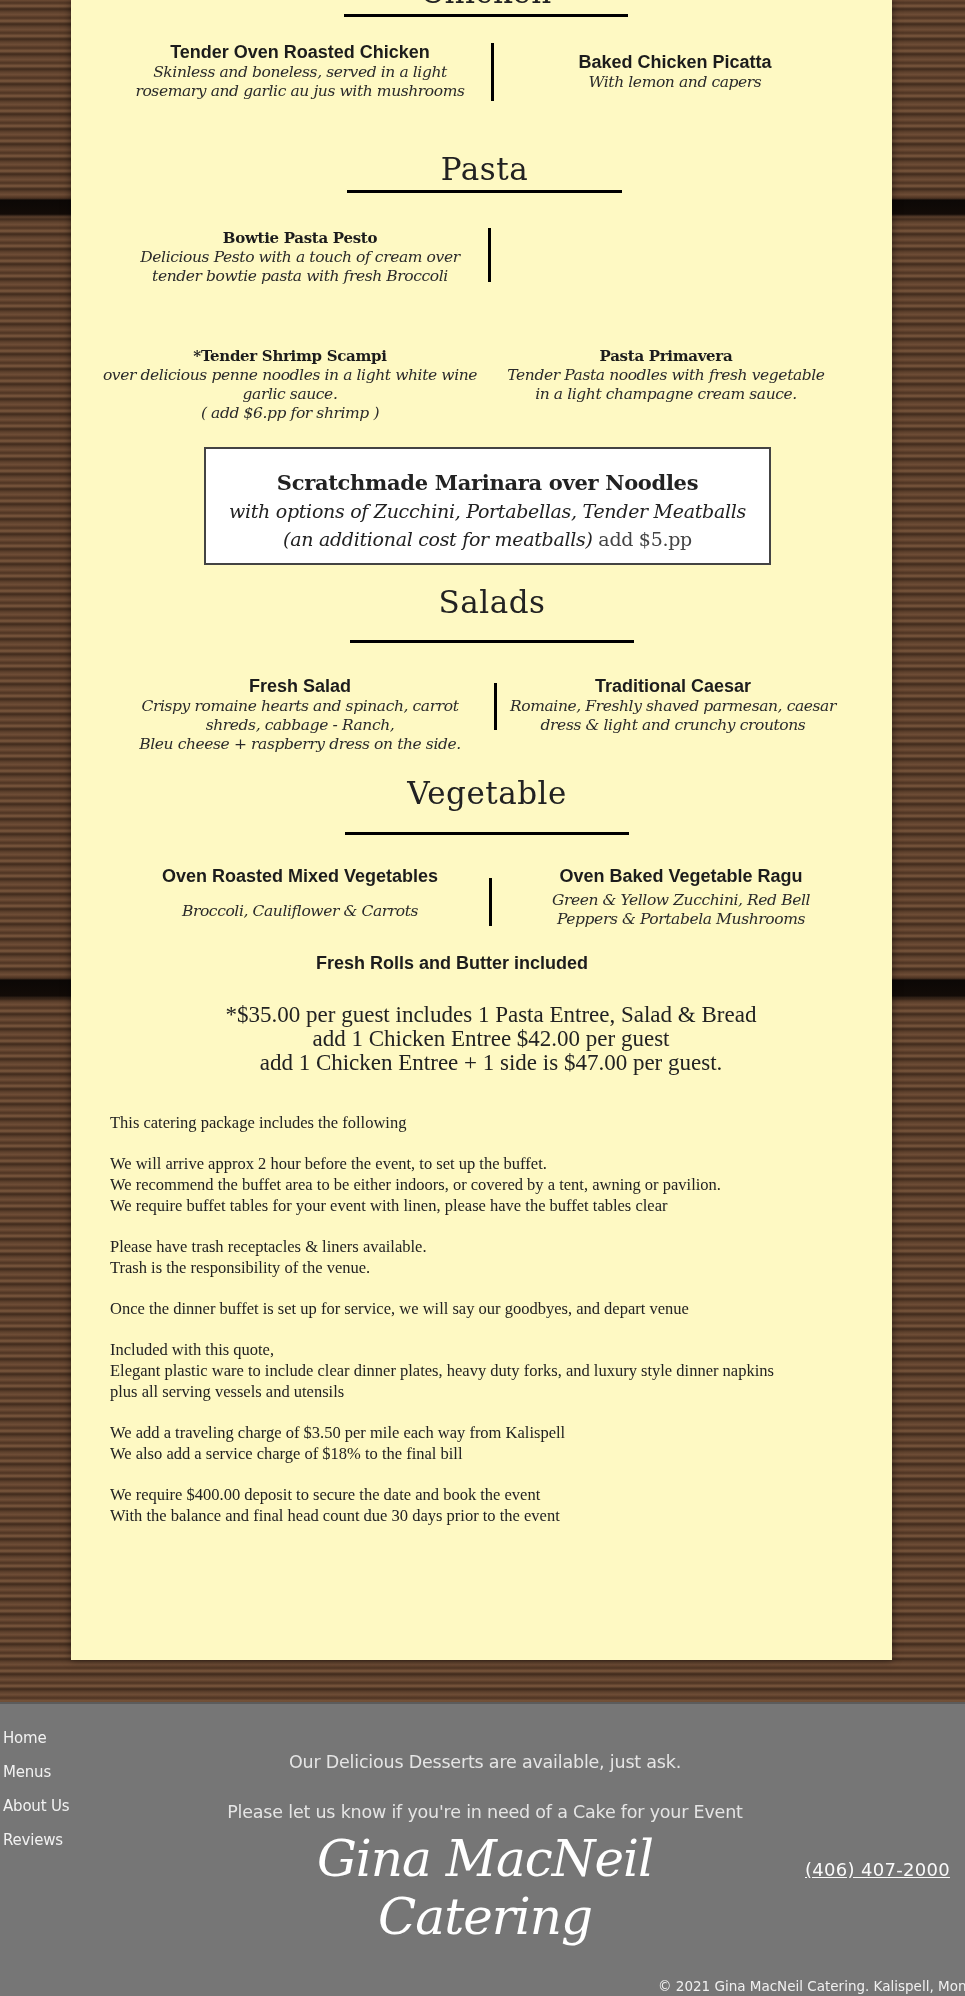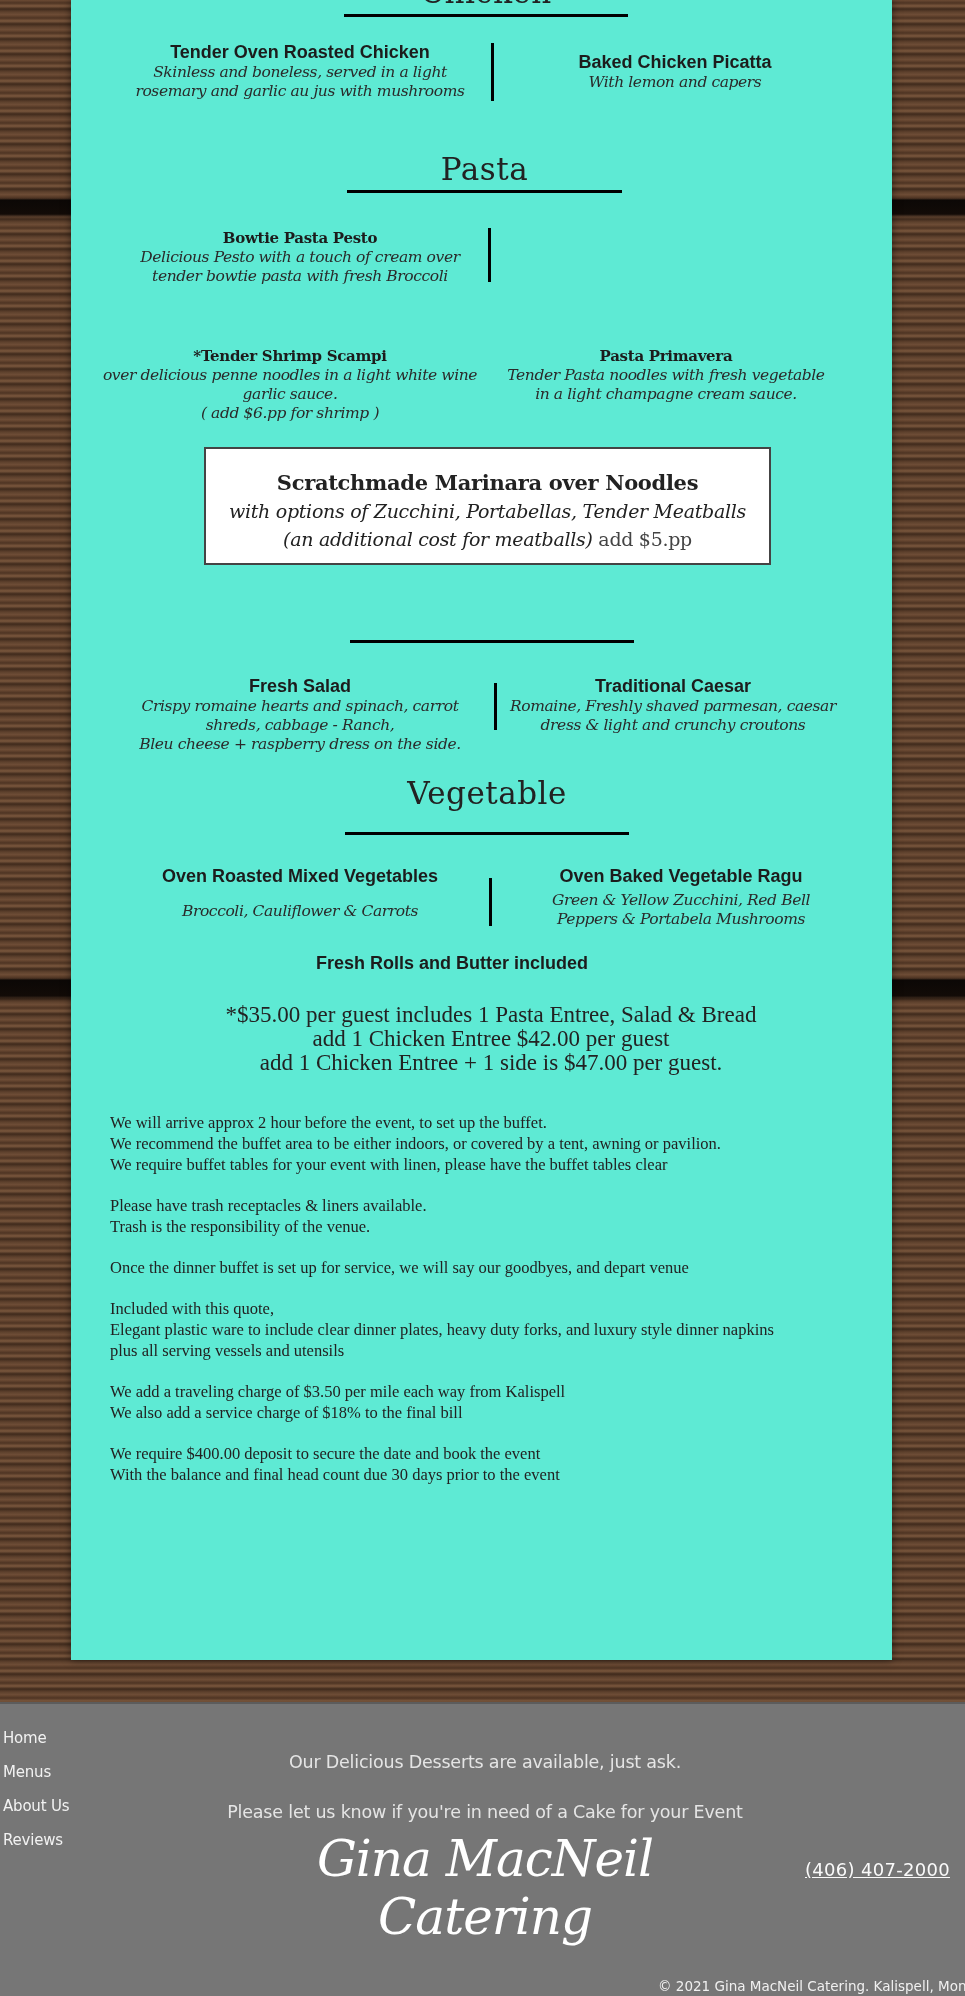--- a/index.html
+++ b/index.html
@@ -11,21 +11,21 @@
   .wood {
     position:absolute; left:0; top:0; width:965px; height:1702px;
     background:
       linear-gradient(180deg, rgba(0,0,0,0) 0px, rgba(0,0,0,0) 198px, #0c0806 200px, #120b07 214px, rgba(0,0,0,0) 218px),
       linear-gradient(180deg, rgba(0,0,0,0) 0px, rgba(0,0,0,0) 978px, #0c0806 980px, #120b07 996px, rgba(0,0,0,0) 1000px),
       repeating-linear-gradient(180deg, #6b4a33 0px, #4e3423 3px, #7a573d 6px, #3f2a1c 9px, #5e412d 12px, #6f4e37 15px),
       #5a3f2c;
   }
   .card {
     position:absolute; left:71px; top:0; width:821px; height:1660px;
-    background:#5eead4;
+    background:#fef9c3;
     box-shadow:0 0 8px rgba(0,0,0,0.5);
   }
   .abs { position:absolute; }
   .center { text-align:center; }
   .heading {
     font-family:"DejaVu Serif", "Liberation Serif", serif;
     font-size:31px; color:#222; line-height:36px; letter-spacing:0.5px;
   }
   .rule { position:absolute; height:3px; background:#000; }
   .vdiv { position:absolute; width:3px; background:#000; }
@@ -132,20 +132,21 @@
     <div class="desc">in a light champagne cream sauce.</div>
   </div>
 
   <div class="box center" style="left:133px;">
     <div style="height:20px;"></div>
     <div class="box-title">Scratchmade Marinara over Noodles</div>
     <div class="box-line">with options of Zucchini, Portabellas, Tender Meatballs</div>
     <div class="box-line"><span>(an additional cost for meatballs)</span><span class="box-plain"> add $5.pp</span></div>
   </div>
 
+  <div class="abs center heading" style="left:279px; top:584px; width:284px;">Salads</div>
   <div class="rule" style="left:279px; top:640px; width:284px;"></div>
 
   <div class="abs center" style="left:49px; top:675px; width:360px;">
     <div class="sans-title">Fresh Salad</div>
     <div class="desc">Crispy romaine hearts and spinach, carrot</div>
     <div class="desc">shreds, cabbage - Ranch,</div>
     <div class="desc">Bleu cheese + raspberry dress on the side.</div>
   </div>
   <div class="vdiv" style="left:423px; top:683px; height:47px;"></div>
   <div class="abs center" style="left:432px; top:675px; width:340px;">
@@ -172,20 +173,21 @@
     <div class="desc">Peppers &amp; Portabela Mushrooms</div>
   </div>
 
   <div class="abs center" style="left:60px; top:1003px; width:720px;">
     <div class="price">*$35.00 per guest includes 1 Pasta Entree, Salad &amp; Bread</div>
     <div class="price">add 1 Chicken Entree $42.00 per guest</div>
     <div class="price">add 1 Chicken Entree + 1 side is $47.00 per guest.</div>
   </div>
 
   <div class="abs terms" style="left:39px; top:1112px; width:760px;">
+    <p><span>This catering package includes the following</span></p>
     <p><span>We will arrive approx 2 hour before the event, to set up the buffet.</span><br><span>We recommend the buffet area to be either indoors, or covered by a tent, awning or pavilion.</span><br><span>We require buffet tables for your event with linen, please have the buffet tables clear</span></p>
     <p><span>Please have trash receptacles &amp; liners available.</span><br><span>Trash is the responsibility of the venue.</span></p>
     <p><span>Once the dinner buffet is set up for service, we will say our goodbyes, and depart venue</span></p>
     <p><span>Included with this quote,</span><br><span>Elegant plastic ware to include clear dinner plates, heavy duty forks, and luxury style dinner napkins</span><br><span>plus all serving vessels and utensils</span></p>
     <p><span>We add a traveling charge of $3.50 per mile each way from Kalispell</span><br><span>We also add a service charge of $18% to the final bill</span></p>
     <p><span>We require $400.00 deposit to secure the date and book the event</span><br><span>With the balance and final head count due 30 days prior to the event</span></p>
   </div>
 </div>
 
 <div class="footer">

